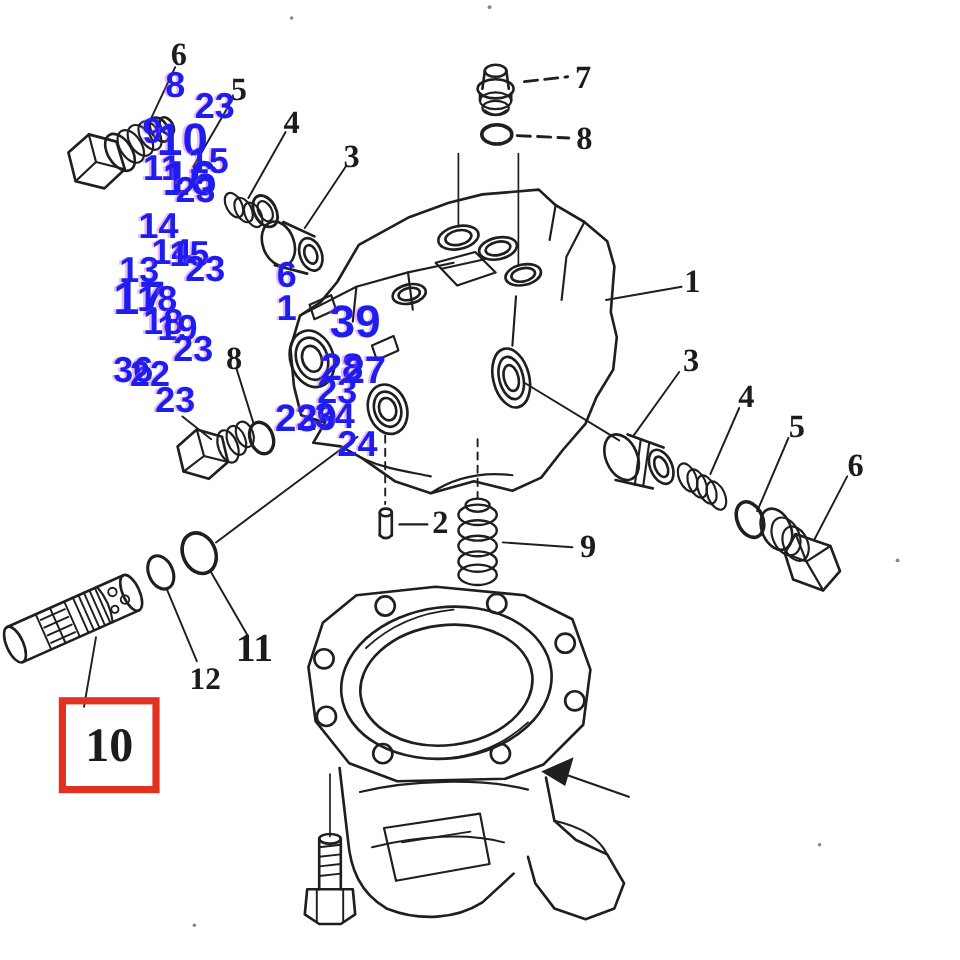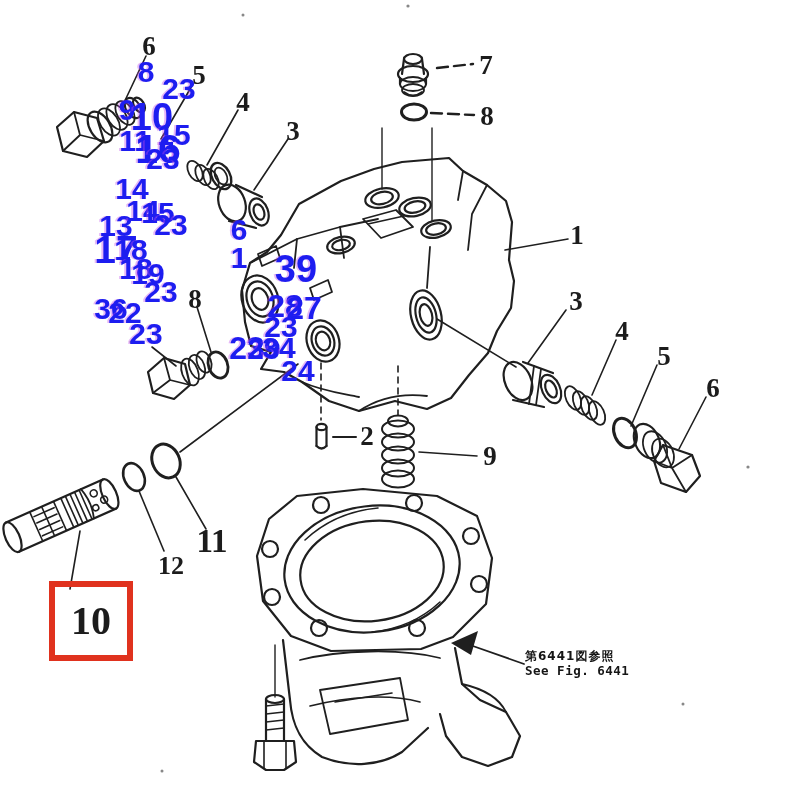--- a/index.html
+++ b/index.html
@@ -293,18 +293,14 @@
       <span class="callout blue" style="left: 298px; top: 329px; font-size: 30px; margin-top: 42px;">24</span>
       <span class="callout blue" style="left: 247px; top: 348px; font-size: 32px;">23</span>
       <span class="callout blue" style="left: 264px; top: 349px; font-size: 30px;">29</span>
       <span class="callout blue" style="left: 279px; top: 348px; font-size: 30px;">34</span>
     </div>
 
   <div class="highlight-box" style="left:49px;top:581px;width:72px;height:68px;">
     <span class="callout black" style="font-size:40px;">10</span>
   </div>
 
-  <div class="fig-note" style="left:525px;top:649px;">
-    <span class="jp">第6441図参照</span>
-    <span class="en">See Fig. 6441</span>
-  </div>
 
 </div>
 
 </body></html>

